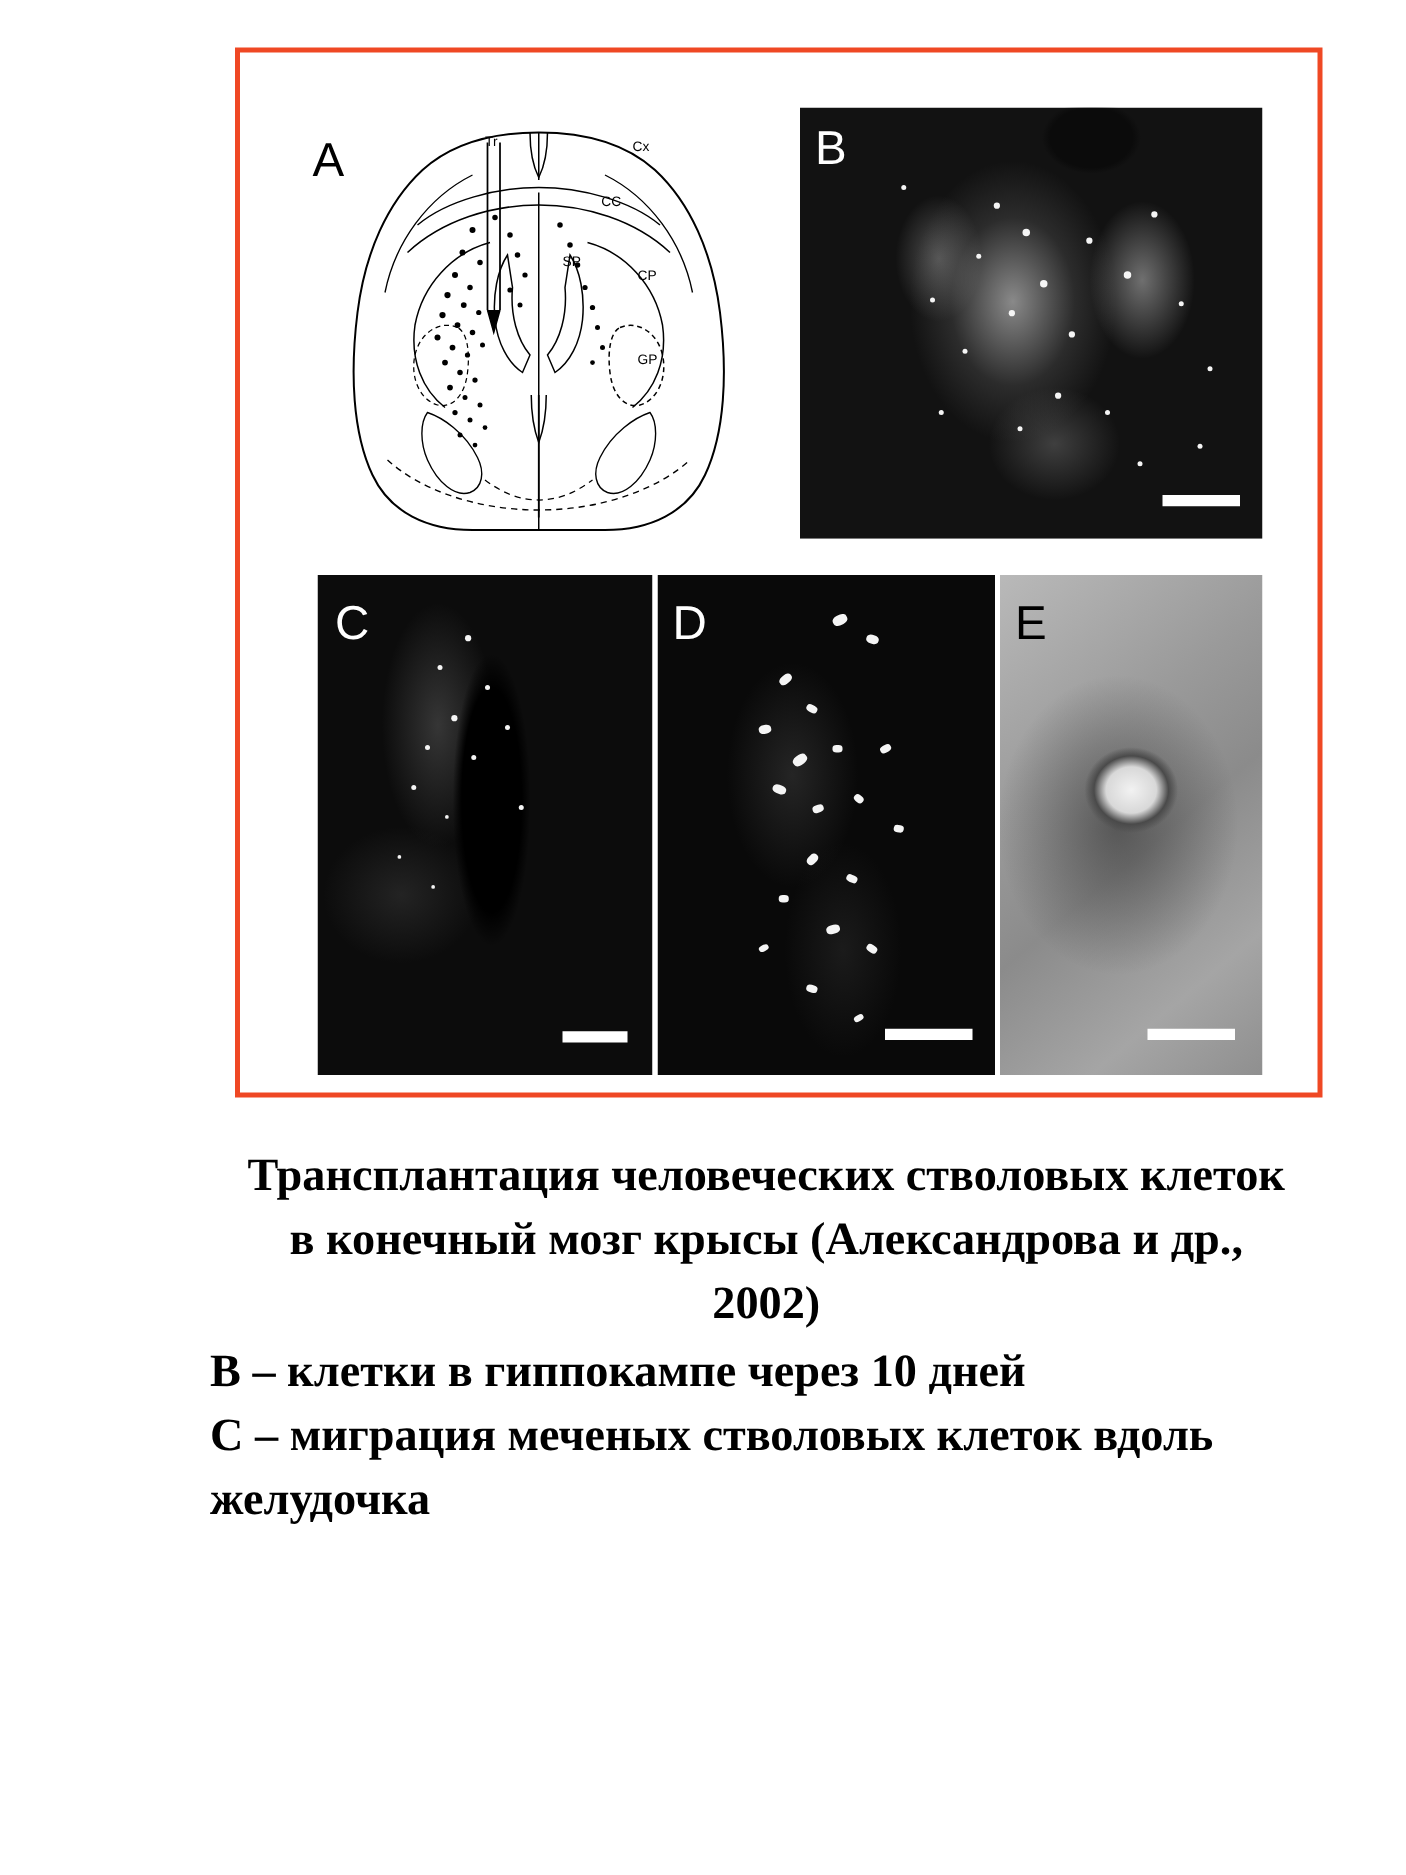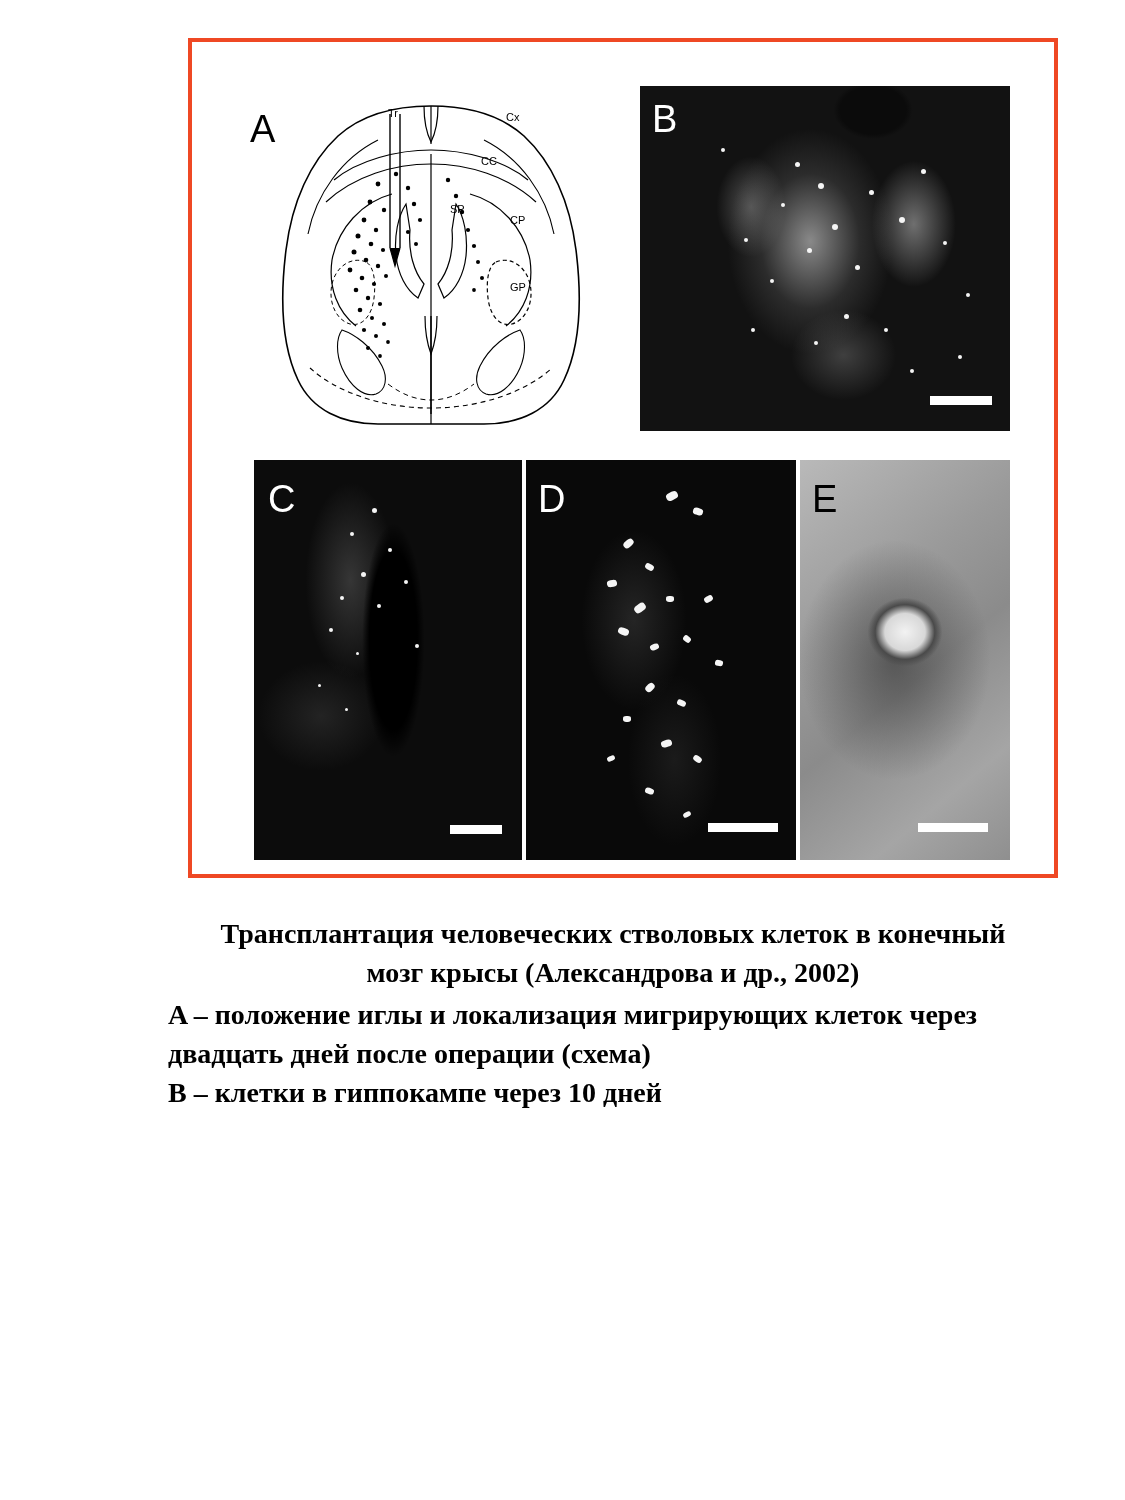--- a/index.html
+++ b/index.html
@@ -142,21 +142,21 @@
   .speck { position: absolute; border-radius: 50%; background: #f5f5f5; }
 
   
   #caption {
     position: absolute;
     left: 168px;
     top: 915px;
     width: 890px;
     font-family: "Liberation Serif", serif;
     font-weight: bold;
-    font-size: 28px;
+    font-size: 37px;
     line-height: 1.38;
     color: #000000;
   }
 
   #caption-title {
     text-align: center;
     margin: 0 0 4px 0;
     padding: 0 22px;
   }
 
@@ -336,15 +336,15 @@
   <div class="panel" id="panel-e">
     <div class="mg tex-e"></div>
     <span class="panel-letter dark">E</span>
     <span class="scalebar" style="right:22px;bottom:28px;width:70px;"></span>
   </div>
 
 </div>
 
 <div id="caption">
   <p id="caption-title">Трансплантация человеческих стволовых клеток в конечный мозг крысы (Александрова и др., 2002)</p>
-  <p class="caption-line">A – положение иглы и локализация мигрирующих клеток через двадцать дней после операции (схема)</p>
   <p class="caption-line">B – клетки в гиппокампе через 10 дней</p>
+  <p class="caption-line">C – миграция меченых стволовых клеток вдоль желудочка</p>
 </div>
 
 </body></html>

